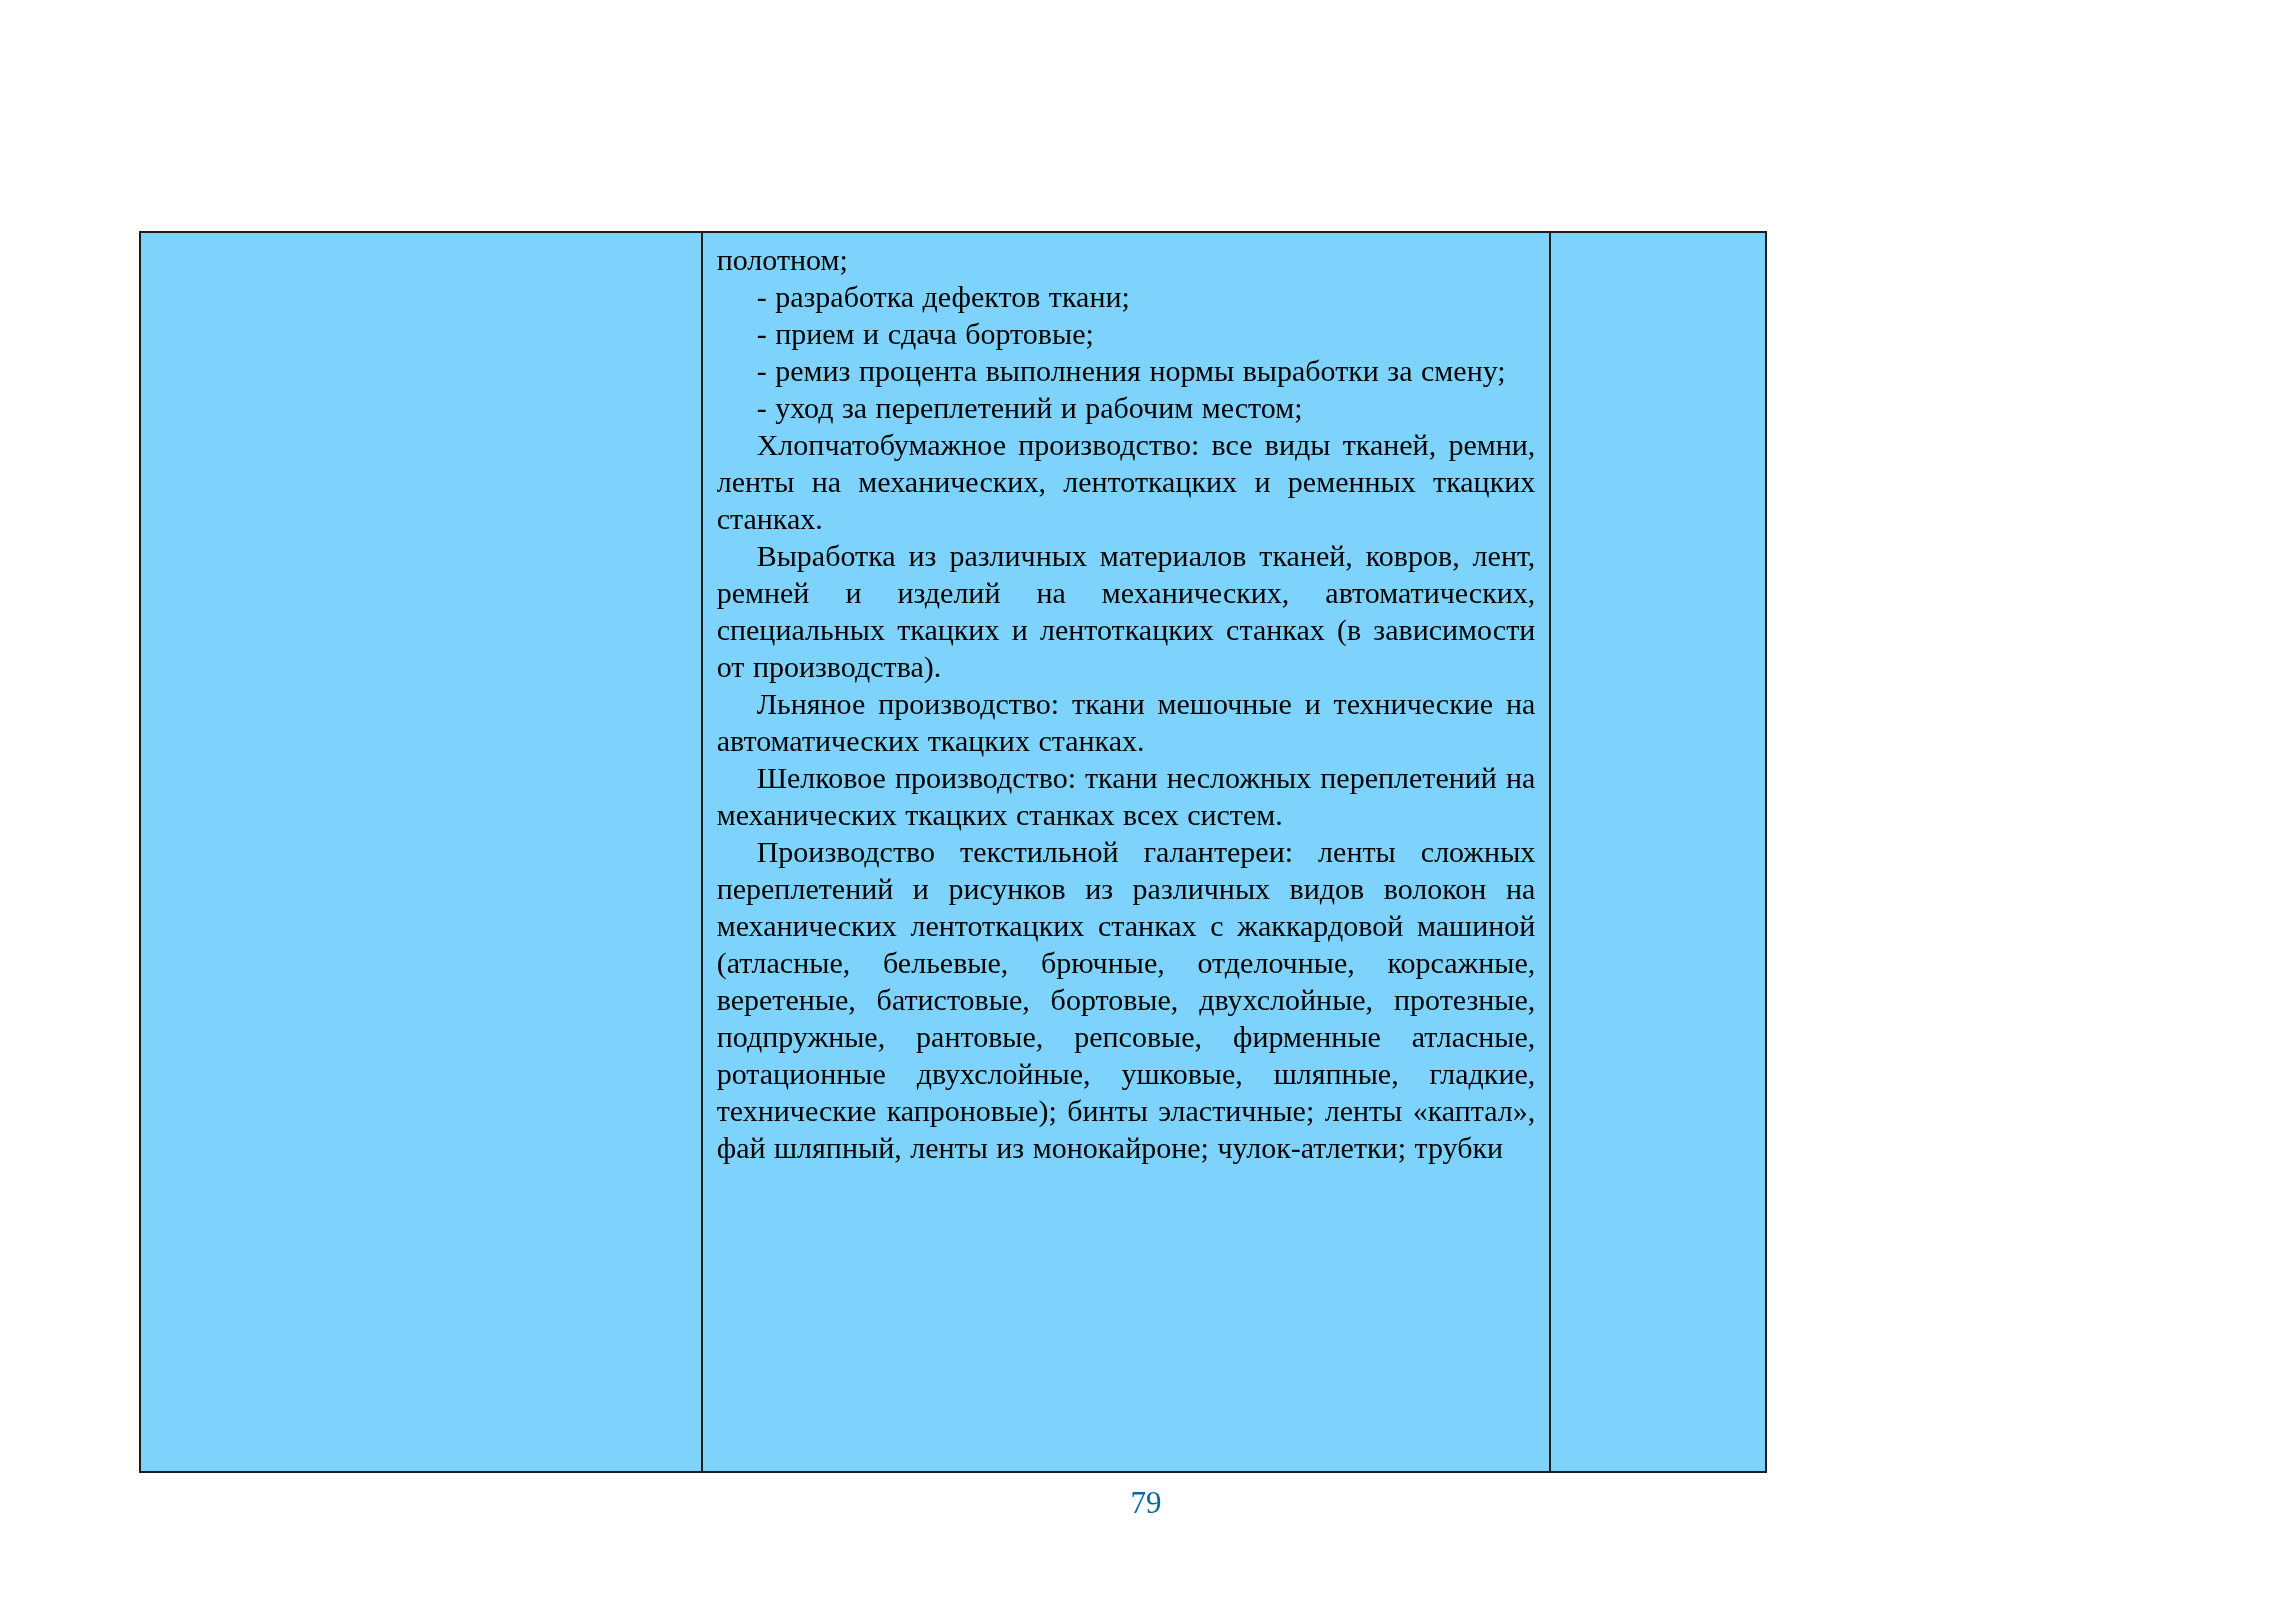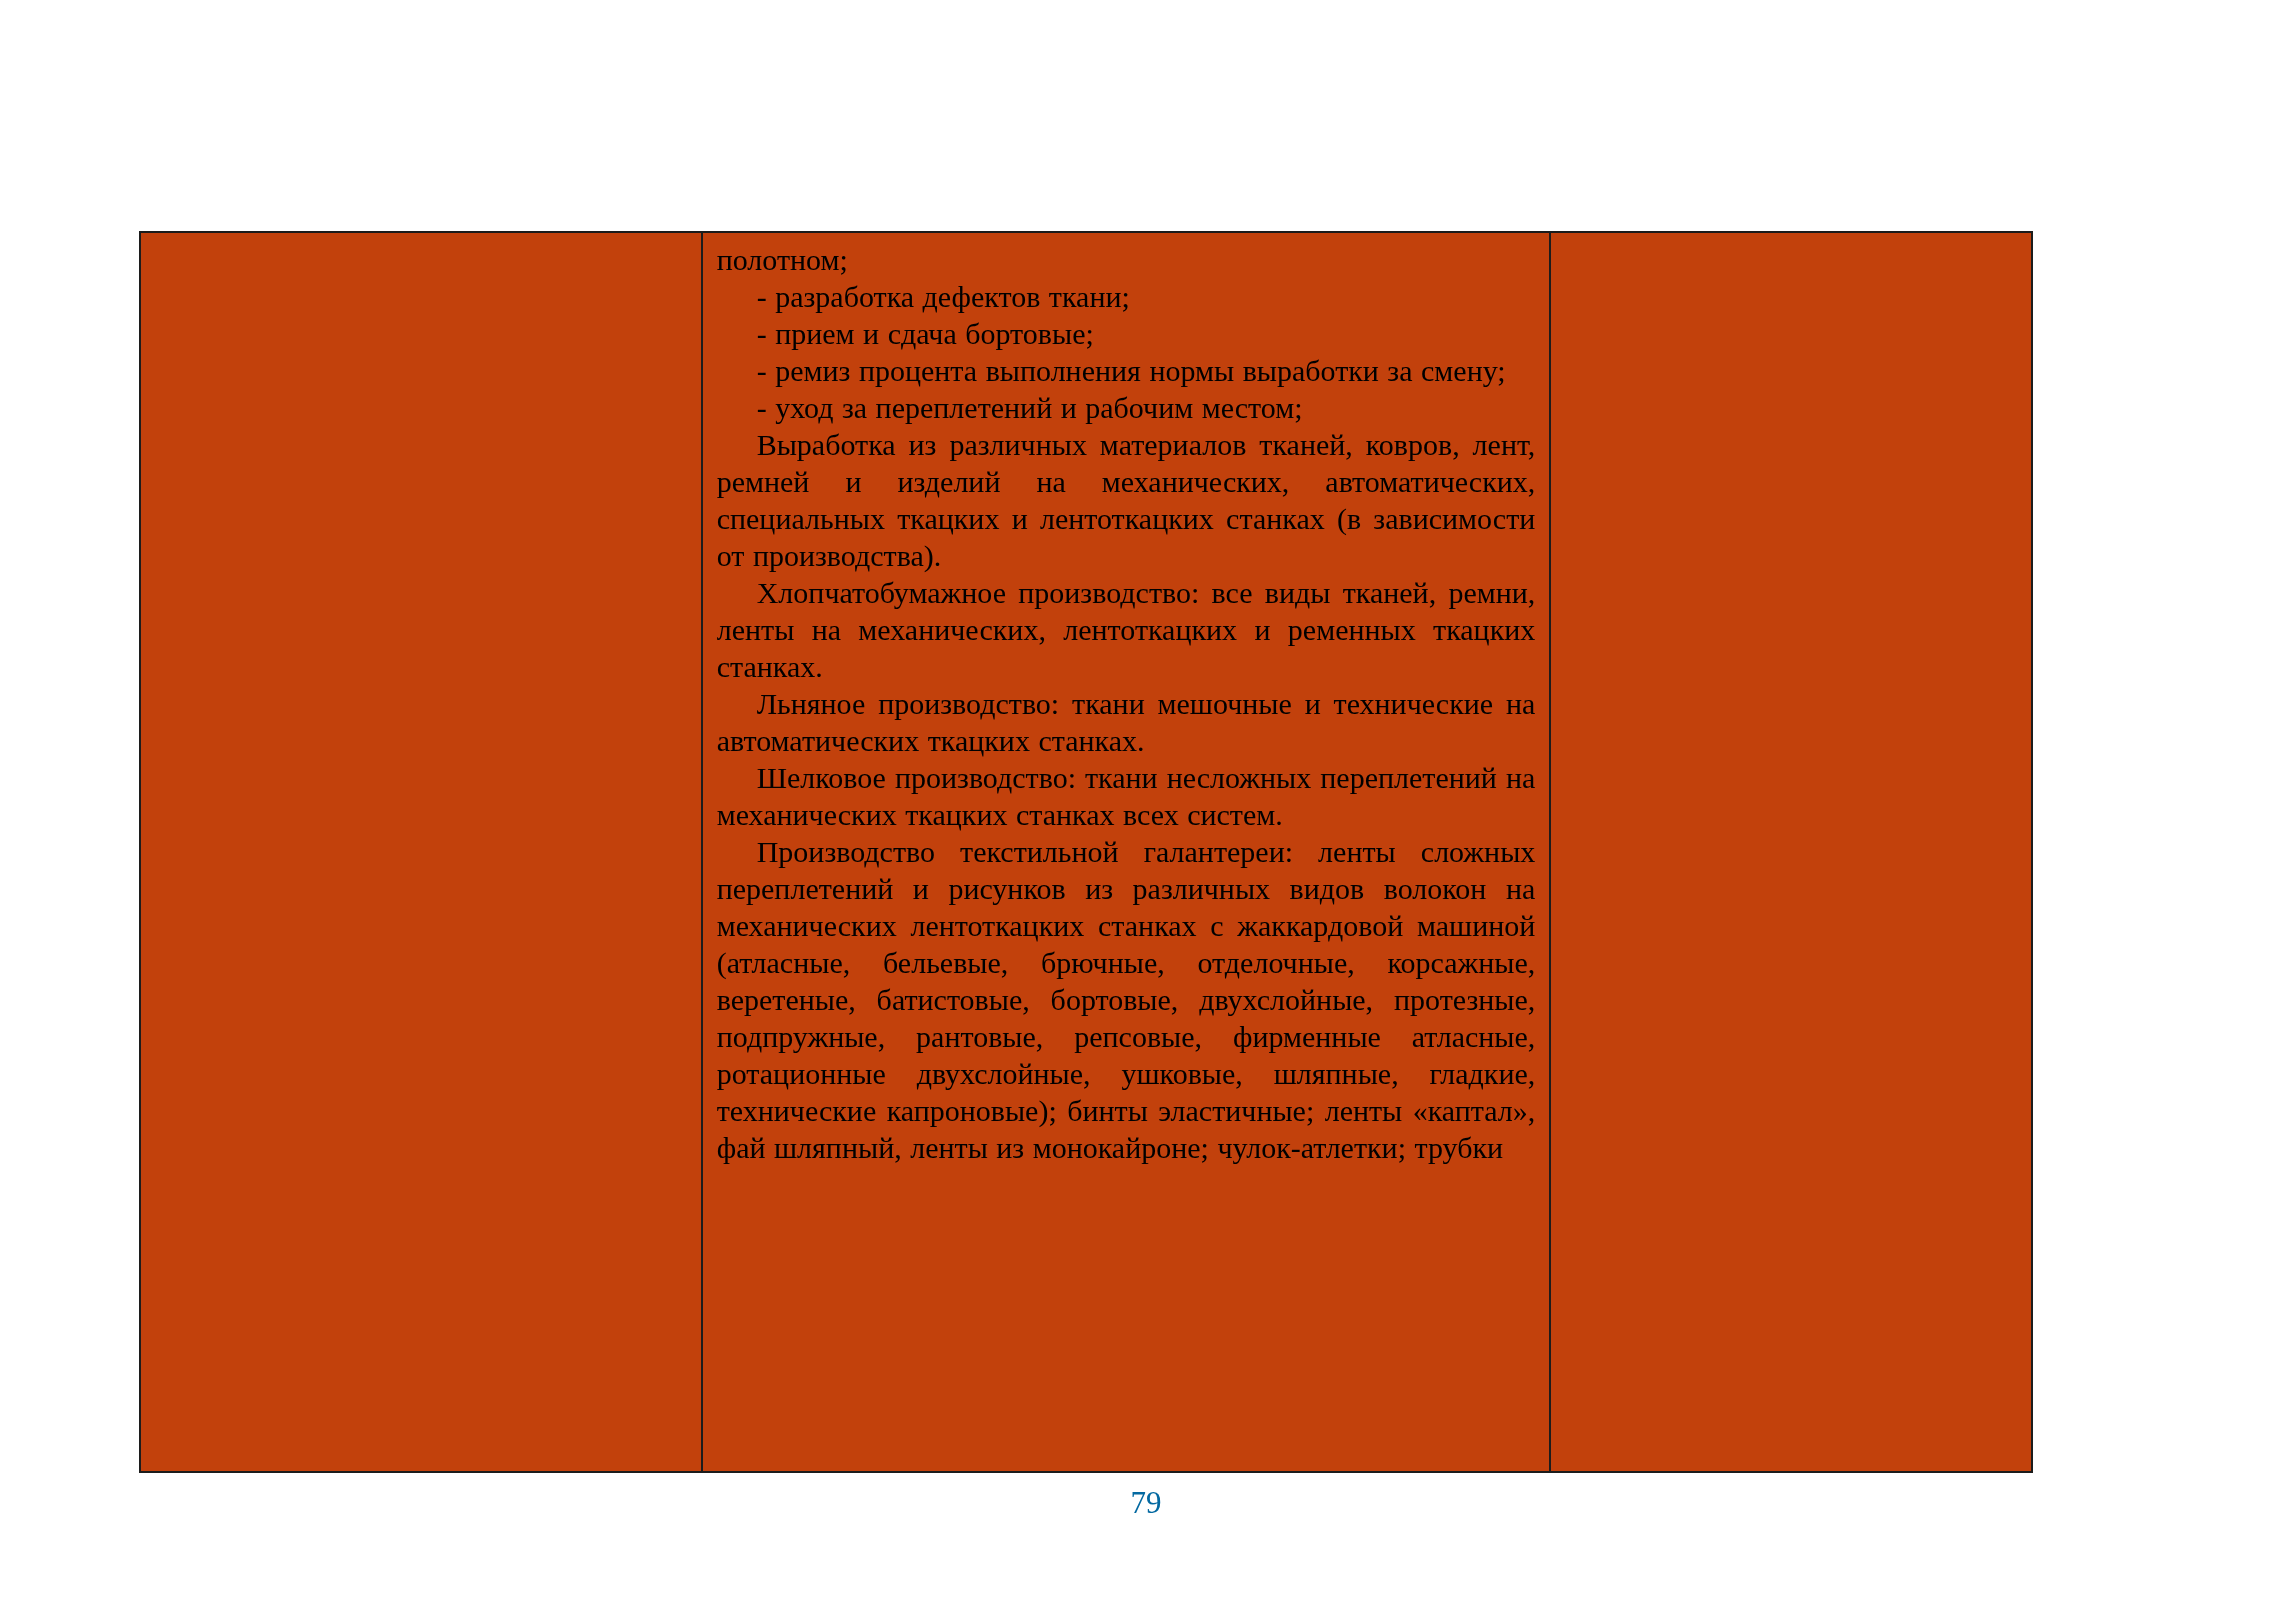--- a/index.html
+++ b/index.html
@@ -13,26 +13,26 @@
     height: 1621px;
     background: #ffffff;
     color: #000000;
     font-family: "Liberation Serif", serif;
     overflow: hidden;
   }
   .doc-table {
     position: absolute;
     left: 139px;
     top: 231px;
-    width: 1894px;
+    width: 1628px;
     height: 1242px;
     box-sizing: border-box;
     border: 2px solid #1c1c1c;
     display: flex;
-    background: #c2410c;
+    background: #7dd3fc;
   }
   .col {
     box-sizing: border-box;
     height: 100%;
   }
   .col-left {
     width: 562px;
     border-right: 2px solid #1c1c1c;
   }
   .col-middle {
@@ -71,22 +71,22 @@
 <div class="page">
   <div class="doc-table">
     <div class="col col-left"></div>
     <div class="col col-middle">
       <div>
           <p>полотном;</p>
           <p class="indent">- разработка дефектов ткани;</p>
           <p class="indent">- прием и сдача бортовые;</p>
           <p class="indent">- ремиз процента выполнения нормы выработки за смену;</p>
           <p class="indent">- уход за переплетений и рабочим местом;</p>
+          <p class="indent">Хлопчатобумажное производство: все виды тканей, ремни, ленты на механических, лентоткацких и ременных ткацких станках.</p>
           <p class="indent">Выработка из различных материалов тканей, ковров, лент, ремней и изделий на механических, автоматических, специальных ткацких и лентоткацких станках (в зависимости от производства).</p>
-          <p class="indent">Хлопчатобумажное производство: все виды тканей, ремни, ленты на механических, лентоткацких и ременных ткацких станках.</p>
           <p class="indent">Льняное производство: ткани мешочные и технические на автоматических ткацких станках.</p>
           <p class="indent">Шелковое производство: ткани несложных переплетений на механических ткацких станках всех систем.</p>
           <p class="indent">Производство текстильной галантереи: ленты сложных переплетений и рисунков из различных видов волокон на механических лентоткацких станках с жаккардовой машиной (атласные, бельевые, брючные, отделочные, корсажные, веретеные, батистовые, бортовые, двухслойные, протезные, подпружные, рантовые, репсовые, фирменные атласные, ротационные двухслойные, ушковые, шляпные, гладкие, технические капроновые); бинты эластичные; ленты «каптал», фай шляпный, ленты из монокайроне; чулок-атлетки; трубки</p>
         </div>
     </div>
     <div class="col col-right"></div>
   </div>
   <div class="page-number">79</div>
 </div>
 

